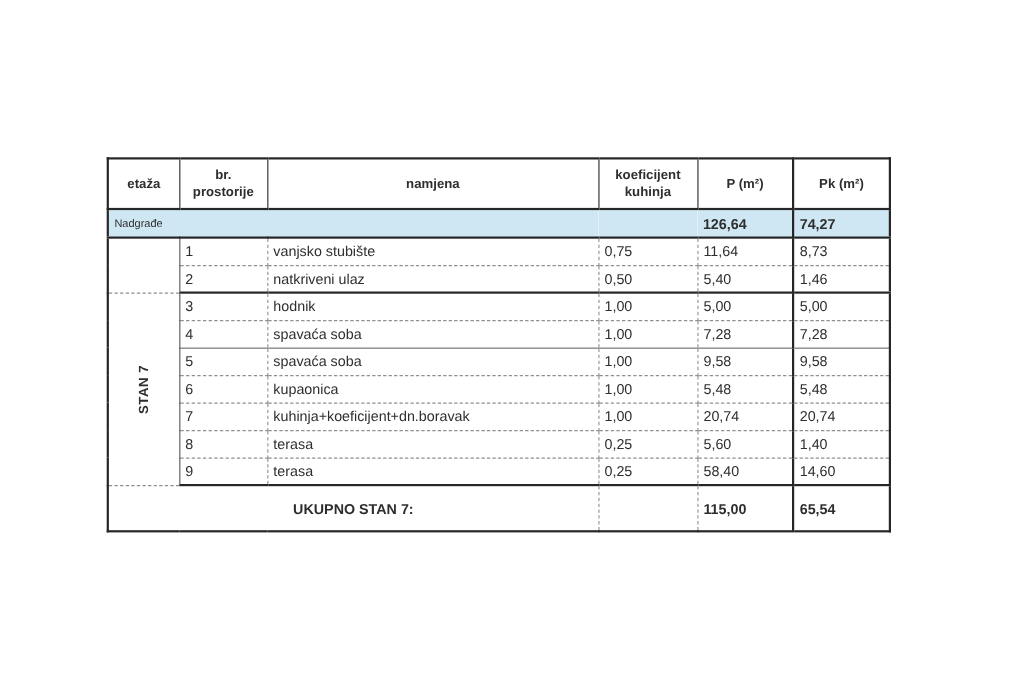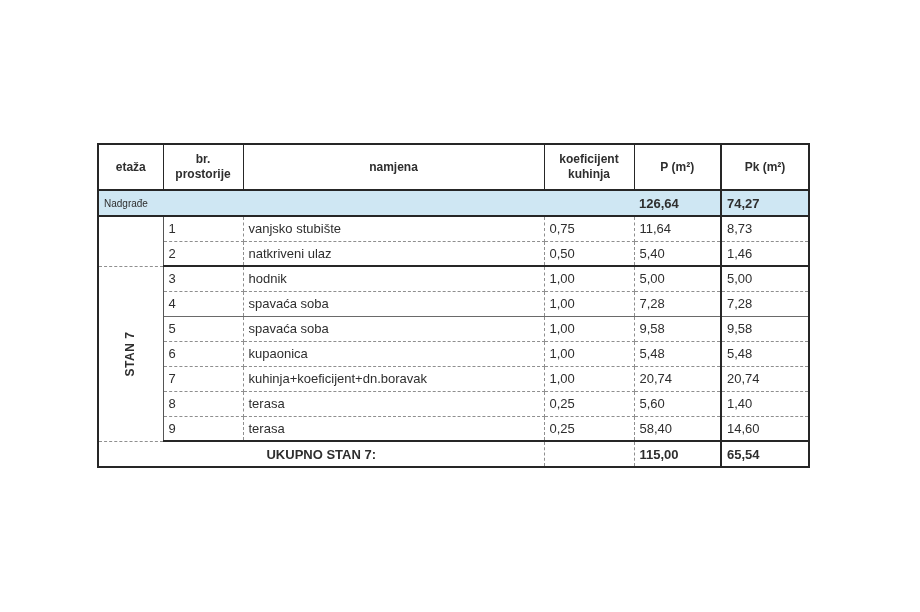--- a/index.html
+++ b/index.html
@@ -49,21 +49,21 @@
   tr.hr-thick > td { border-bottom:2px solid var(--line); }
 
   
   td.stan-cell { text-align:center; vertical-align:middle; }
   td.stan-cell span {
     display:inline-block; transform:rotate(-90deg); transform-origin:center;
     font-weight:bold; font-size:12px; letter-spacing:0.5px; white-space:nowrap;
   }
 
   
-  tr.total td { height:26px; font-weight:bold; }
+  tr.total td { height:42px; font-weight:bold; }
   tr.total td.lbl { text-align:center; }
 </style>
 </head>
 <body>
 
 <div class="sheet">
   <table class="area-table">
     <colgroup>
       <col style="width:65px">
         <col style="width:80px">

